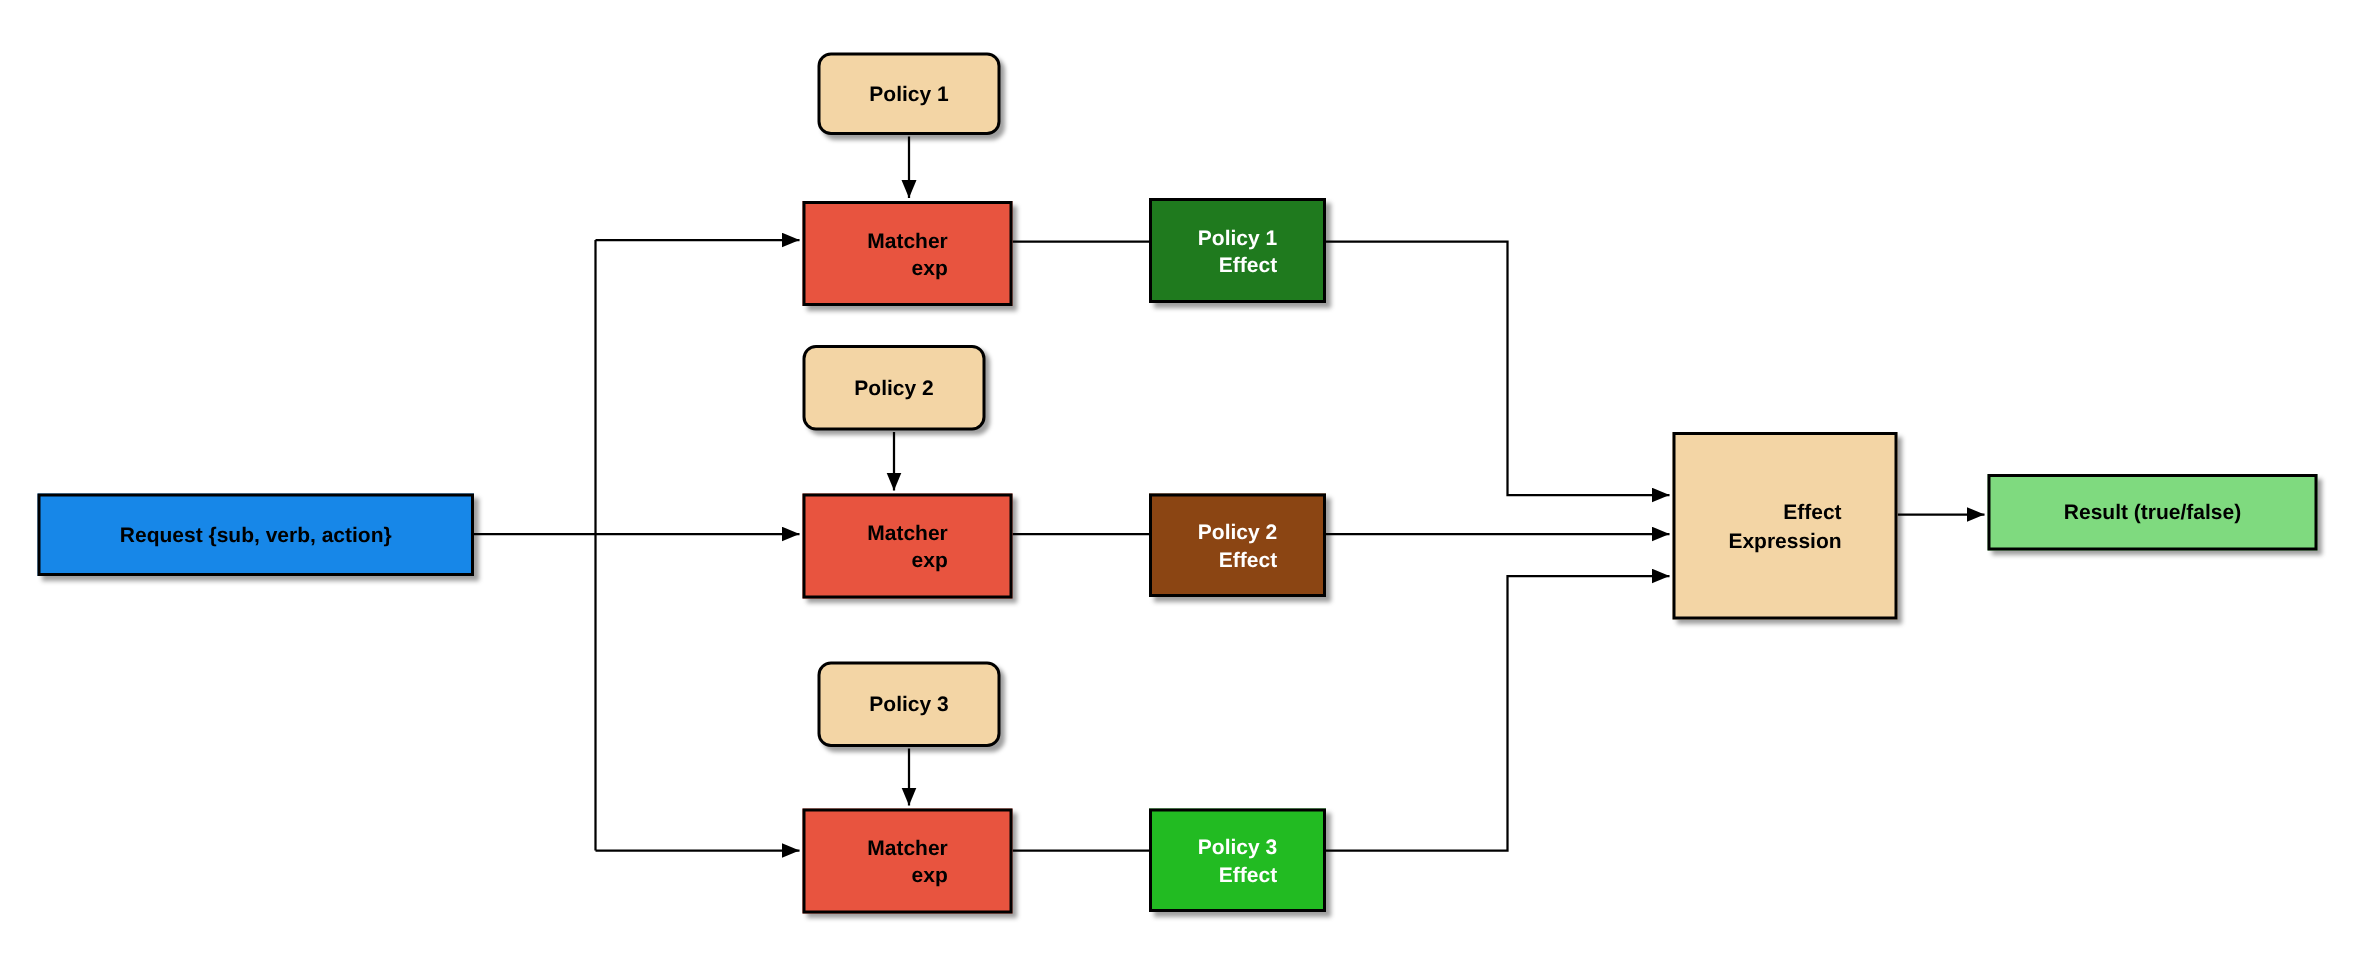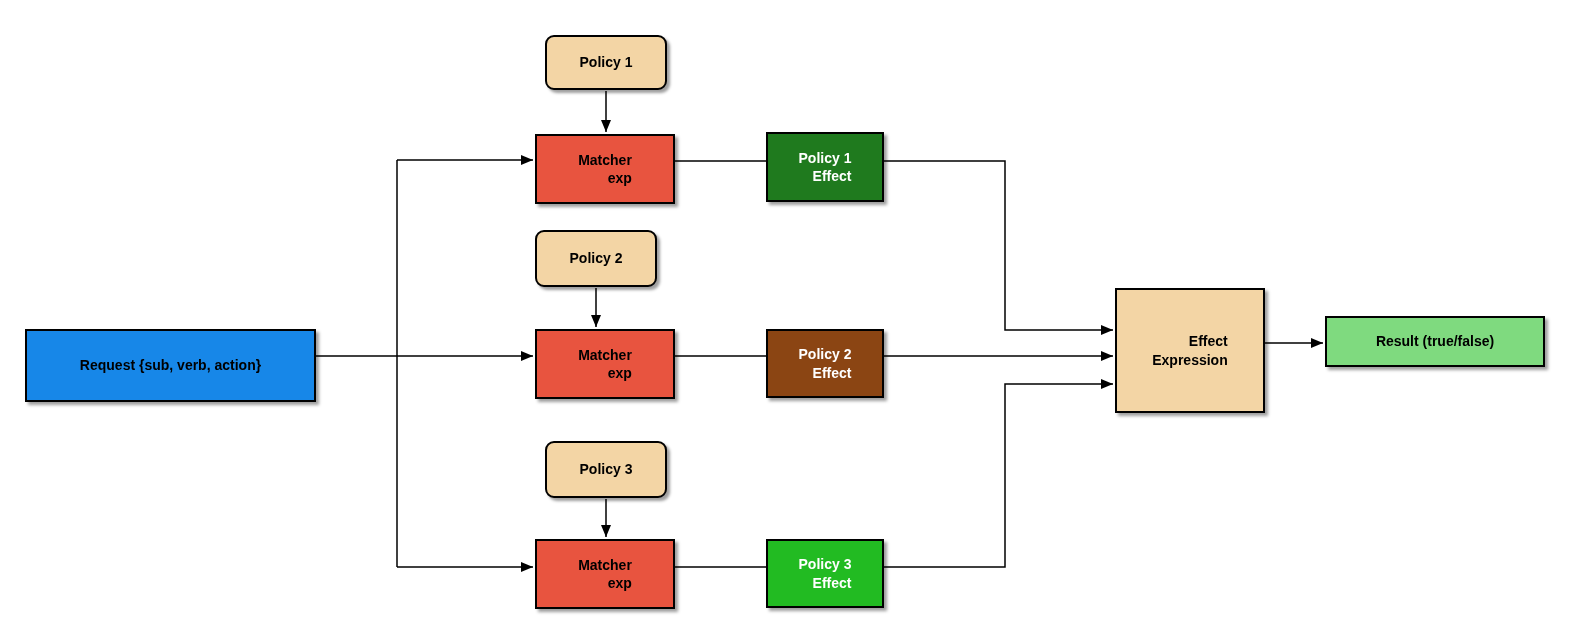--- a/index.html
+++ b/index.html
@@ -33,21 +33,21 @@
     font-weight: bold;
     font-size: 14px;
     line-height: 1.3;
     color: #000000;
     white-space: pre-line;
     box-shadow: 3px 3px 3px rgba(0,0,0,0.38);
   }
   .rounded { border-radius: 9px; }
   .white-text { color: #ffffff; }
 
-  .request           { left: 25px;   top: 329px; width: 291px; height: 73px;  background: var(--request-blue, #1787E8); }
+  .request           { left: 25px;   top: 329px; width: 291px; height: 55px;  background: var(--request-blue, #1787E8); }
   .policy1           { left: 545px;  top: 35px;  width: 122px; height: 55px;  background: var(--policy-tan, #F3D5A5); }
   .policy2           { left: 535px;  top: 230px; width: 122px; height: 57px;  background: var(--policy-tan, #F3D5A5); }
   .policy3           { left: 545px;  top: 441px; width: 122px; height: 57px;  background: var(--policy-tan, #F3D5A5); }
   .matcher1          { left: 535px;  top: 134px; width: 140px; height: 70px;  background: var(--matcher-red, #E8543F); }
   .matcher2          { left: 535px;  top: 329px; width: 140px; height: 70px;  background: var(--matcher-red, #E8543F); }
   .matcher3          { left: 535px;  top: 539px; width: 140px; height: 70px;  background: var(--matcher-red, #E8543F); }
   .effect1           { left: 766px;  top: 132px; width: 118px; height: 70px;  background: var(--effect1-green, #1F7A1E); }
   .effect2           { left: 766px;  top: 329px; width: 118px; height: 69px;  background: var(--effect2-brown, #8B4513); }
   .effect3           { left: 766px;  top: 539px; width: 118px; height: 69px;  background: var(--effect3-green, #22BB22); }
   .effect-expression { left: 1115px; top: 288px; width: 150px; height: 125px; background: var(--policy-tan, #F3D5A5); }

